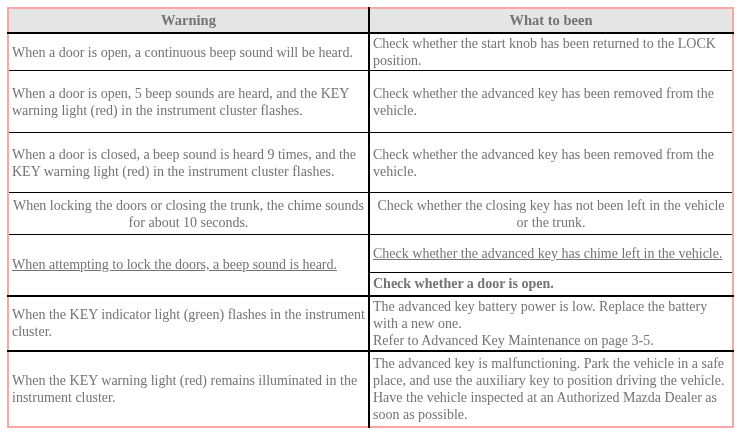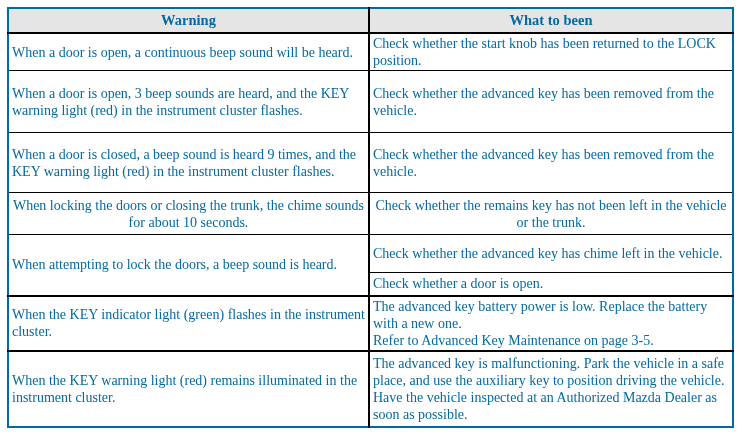--- a/index.html
+++ b/index.html
@@ -11,22 +11,22 @@
     overflow: hidden;
   }
   table.manual-table {
     border-collapse: collapse;
     table-layout: fixed;
     margin: 7px 0 0 7px;
     width: 725px;
     font-family: "Liberation Serif", serif;
     font-size: 14px;
     line-height: 17px;
-    color: #0369a1;
-    border: 2px solid #0369a1;
+    color: #737373;
+    border: 2px solid #fca5a5;
   }
   col.col-warning { width: 361px; }
   col.col-check  { width: 364px; }
   th.col-header {
     background: #e5e5e5;
     border: 1px solid #000000;
     border-bottom: 2px solid #000000;
     font-weight: bold;
     font-size: 14.5px;
     height: 21px;
@@ -58,44 +58,44 @@
     </tr>
   </thead>
   <tbody>
       <tr style="height: 32px; margin-left: 9px;">
         <td class="wcell">When a door is open, a continuous beep sound will be heard.</td>
         <td class="ccell">
           <div>Check whether the start knob has been returned to the LOCK position.</div>
         </td>
       </tr>
       <tr style="height: 62px;">
-        <td class="wcell">When a door is open, 3 beep sounds are heard, and the KEY warning light (red) in the instrument cluster flashes.</td>
+        <td class="wcell">When a door is open, 5 beep sounds are heard, and the KEY warning light (red) in the instrument cluster flashes.</td>
         <td class="ccell">
           <div>Check whether the advanced key has been removed from the vehicle.</div>
         </td>
       </tr>
       <tr style="height: 60px;">
         <td class="wcell">When a door is closed, a beep sound is heard 9 times, and the KEY warning light (red) in the instrument cluster flashes.</td>
         <td class="ccell">
           <div>Check whether the advanced key has been removed from the vehicle.</div>
         </td>
       </tr>
       <tr style="height: 42px; text-align: center;">
         <td class="wcell">When locking the doors or closing the trunk, the chime sounds for about 10 seconds.</td>
         <td class="ccell">
-          <div>Check whether the remains key has not been left in the vehicle or the trunk.</div>
+          <div>Check whether the closing key has not been left in the vehicle or the trunk.</div>
         </td>
       </tr>
-      <tr style="height: 38px;">
+      <tr style="height: 38px; text-decoration: underline;">
         <td class="wcell" rowspan="2">When attempting to lock the doors, a beep sound is heard.</td>
         <td class="ccell">
           <div>Check whether the advanced key has chime left in the vehicle.</div>
         </td>
       </tr>
-      <tr style="height: 23px;">
+      <tr style="height: 23px; font-weight: bold;">
         <td class="ccell">
           <div>Check whether a door is open.</div>
         </td>
       </tr>
       <tr class="thick-top" style="height: 48px;">
         <td class="wcell">When the KEY indicator light (green) flashes in the instrument cluster.</td>
         <td class="ccell">
           <div>The advanced key battery power is low. Replace the battery with a new one.</div>
           <div>Refer to Advanced Key Maintenance on page 3-5.</div>
         </td>

